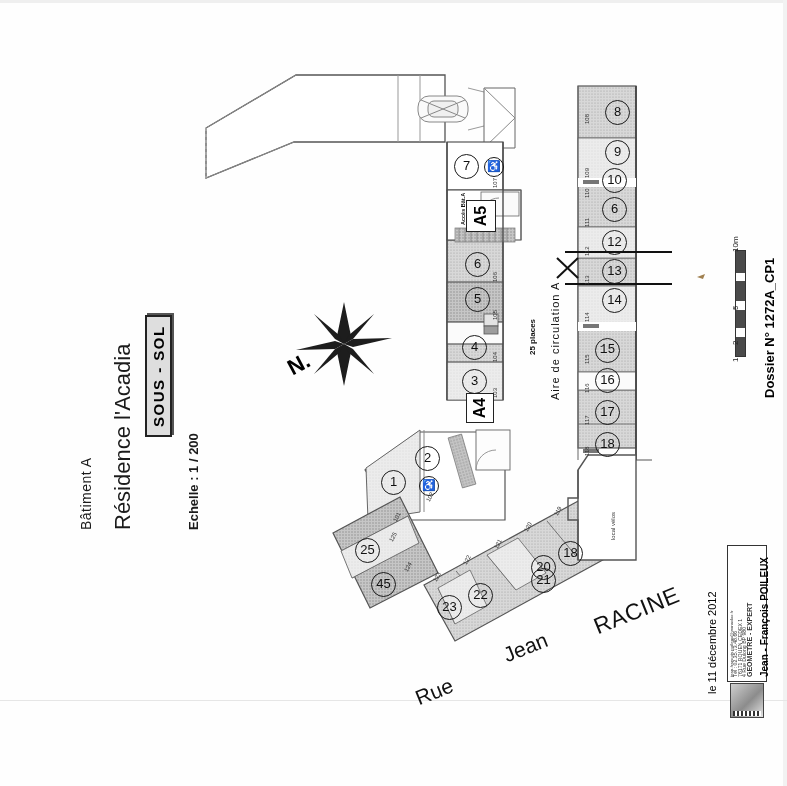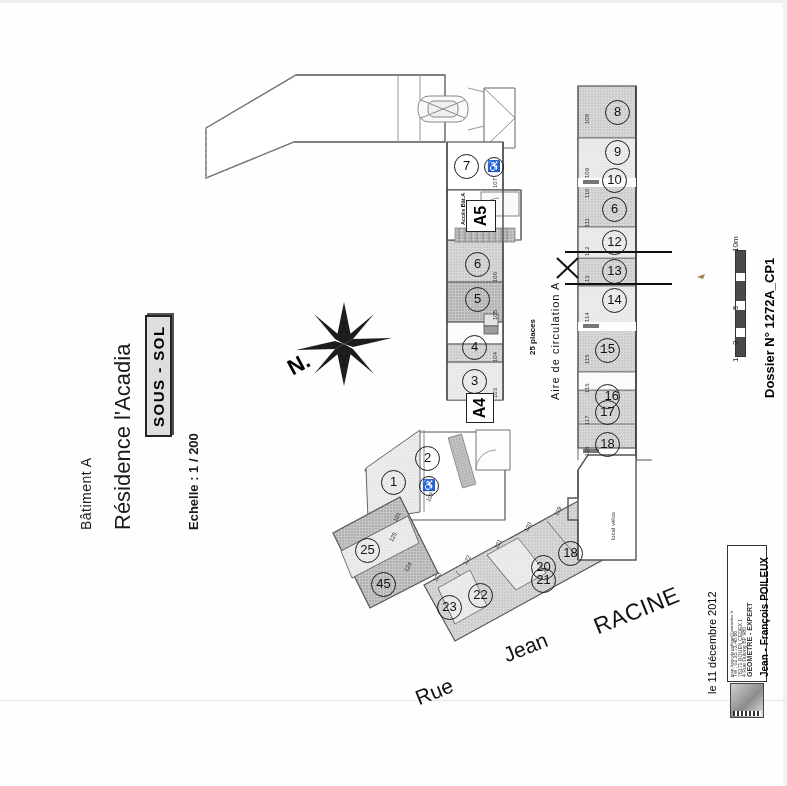--- a/index.html
+++ b/index.html
@@ -309,21 +309,21 @@
 
   <div class="code" style="left:584px;top:124px;transform:rotate(-90deg);">108</div>
   <div class="code" style="left:584px;top:178px;transform:rotate(-90deg);">109</div>
   <div class="code" style="left:584px;top:198px;transform:rotate(-90deg);">110</div>
   <div class="code" style="left:584px;top:227px;transform:rotate(-90deg);">111</div>
   <div class="code" style="left:584px;top:256px;transform:rotate(-90deg);">112</div>
   <div class="code" style="left:584px;top:285px;transform:rotate(-90deg);">113</div>
   <div class="code" style="left:584px;top:322px;transform:rotate(-90deg);">114</div>
 
   <div class="bub" style="left:595px;top:338px;font-family:Liberation Mono, monospace;">15</div>
-  <div class="bub" style="left:595px;top:384px;text-align:right;">16</div>
+  <div class="bub" style="left:595px;top:368px;">16</div>
   <div class="bub" style="left:595px;top:400px;">17</div>
   <div class="bub" style="left:595px;top:432px;">18</div>
 
   <div class="code" style="left:584px;top:364px;transform:rotate(-90deg);">115</div>
   <div class="code" style="left:584px;top:393px;transform:rotate(-90deg);">116</div>
   <div class="code" style="left:584px;top:425px;transform:rotate(-90deg);">117</div>
   <div class="code" style="left:584px;top:456px;transform:rotate(-90deg);">118</div>
 
   <div class="bub" style="left:454px;top:154px;">7</div>
   <div class="bub sm" style="left:484px;top:157px;">

